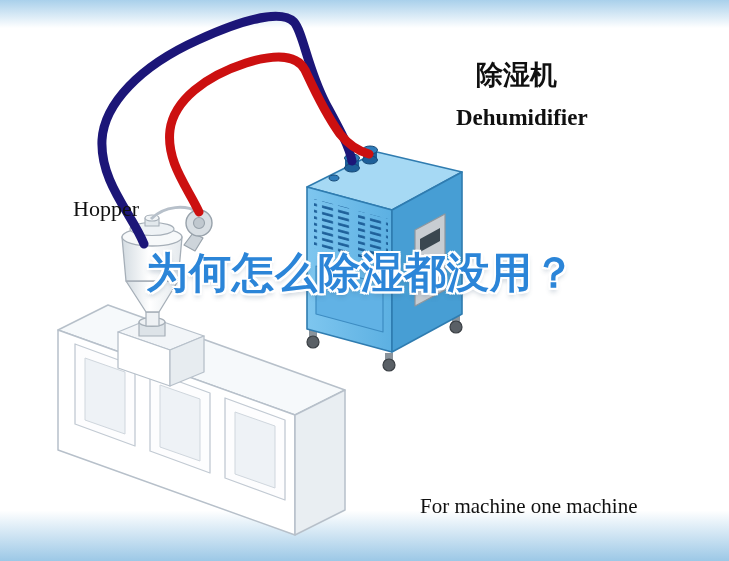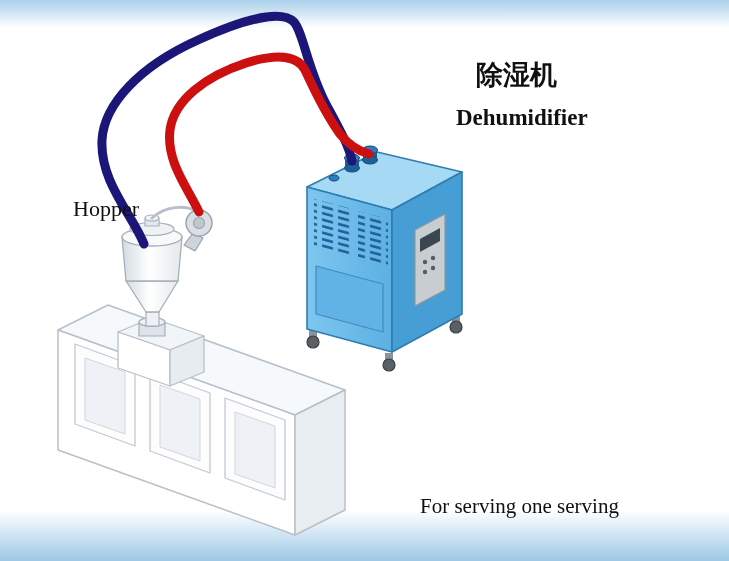--- a/index.html
+++ b/index.html
@@ -128,15 +128,16 @@
 
     <path d="M 144 244 C 132 214, 100 182, 102 140 C 104 104, 140 66, 198 40 C 246 18, 282 10, 294 22 C 303 32, 308 70, 326 104 C 340 130, 349 146, 352 161" fill="none" stroke="#1c1678" stroke-width="9" stroke-linecap="round"></path>
     <path d="M 199 212 C 188 188, 166 162, 170 130 C 174 100, 206 76, 246 63 C 278 53, 298 56, 305 70 C 312 85, 324 112, 340 134 C 351 148, 362 152, 369 154" fill="none" stroke="#cc1010" stroke-width="9" stroke-linecap="round"></path>
   </svg>
 
   <div class="lbl en-serif hopper-en">Hopper</div>
 
   <div class="lbl zh-bold dehum-zh">除湿机</div>
   <div class="lbl en-serif dehum-en">Dehumidifier</div>
 
+  <div class="headline zh-bold">为何怎么除湿都没用？</div>
 
-  <div class="lbl en-serif cap-en">For serving one serving</div>
+  <div class="lbl en-serif cap-en">For machine one machine</div>
 </div>
 
 </body></html>

